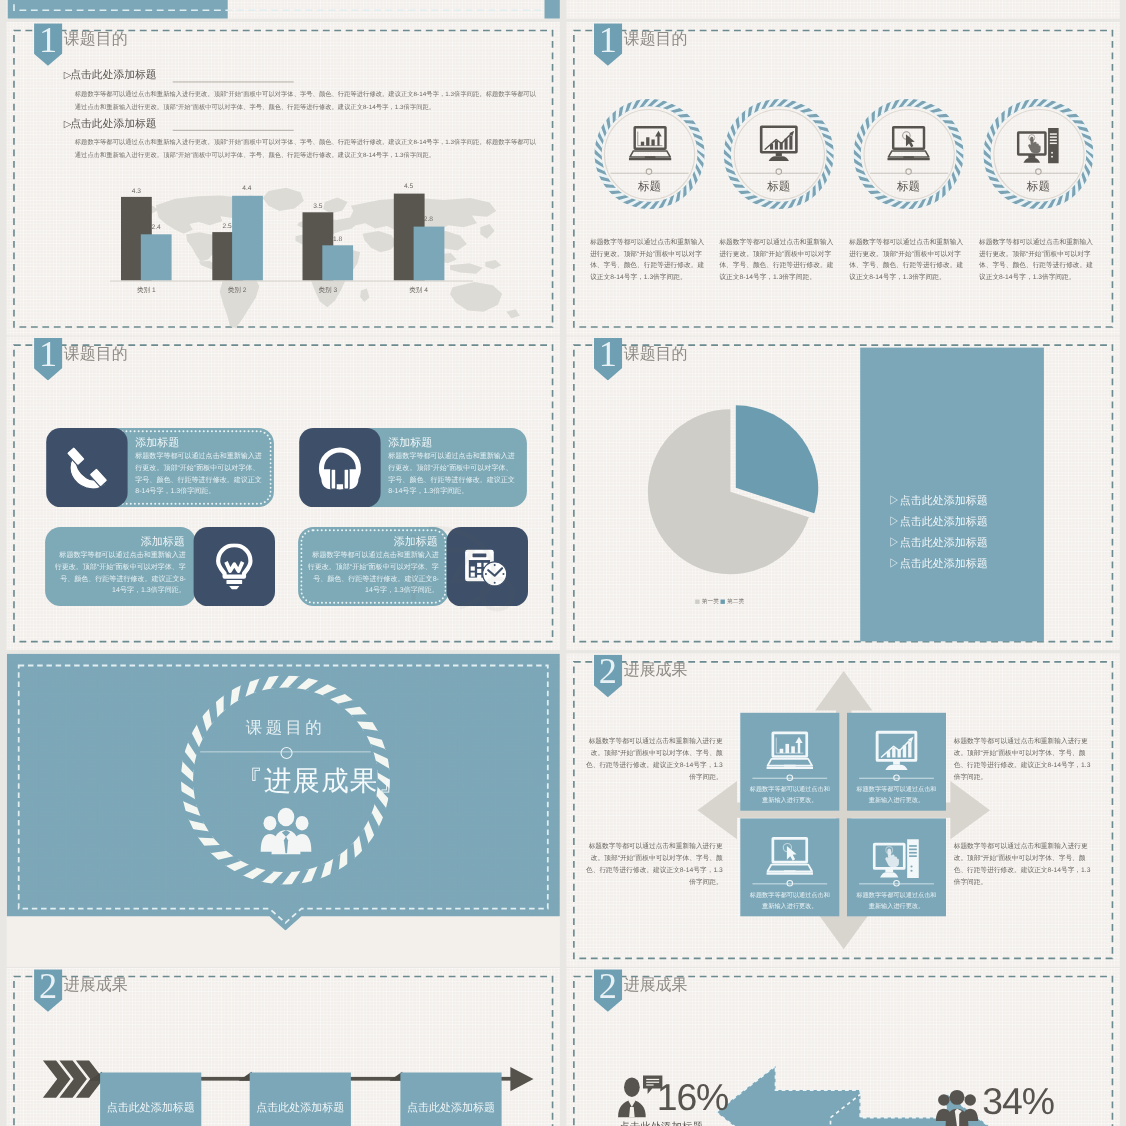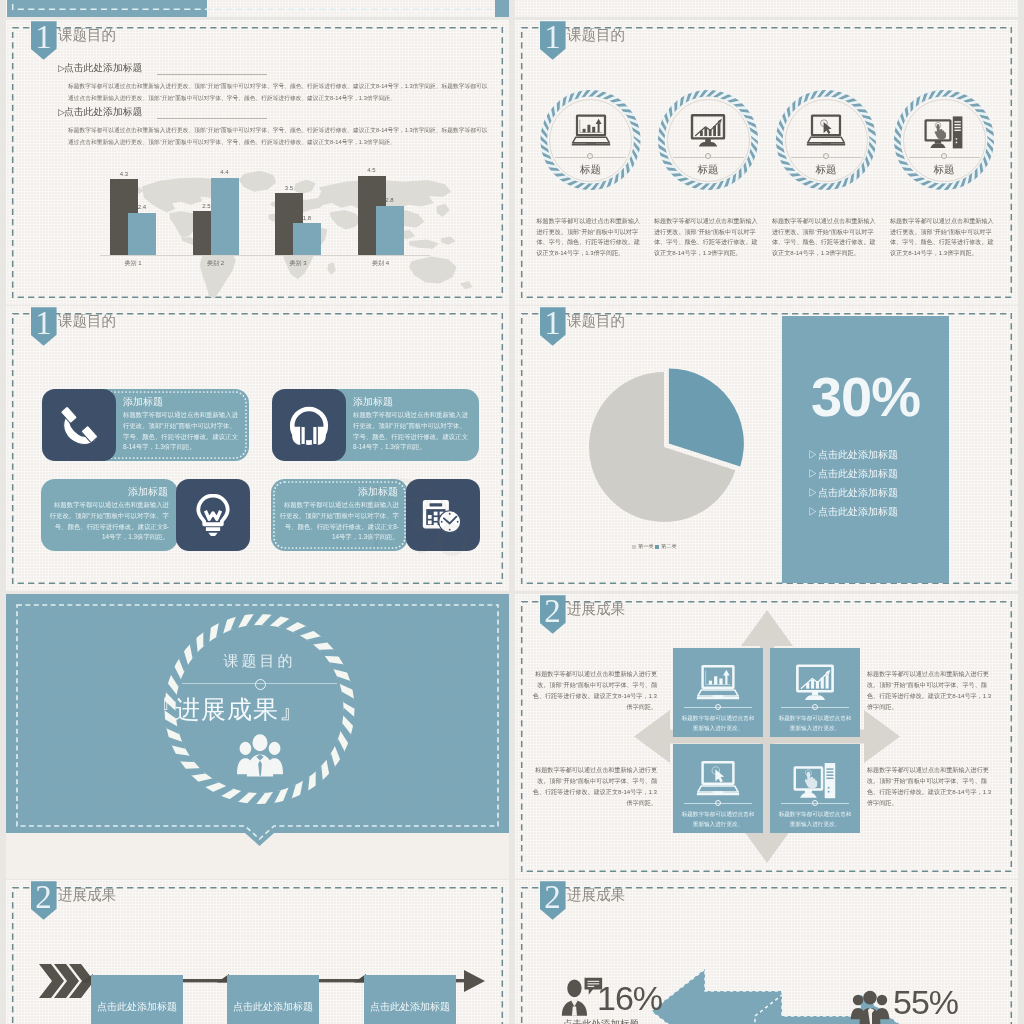--- a/index.html
+++ b/index.html
@@ -65,21 +65,21 @@
 
   
   .s4-panel{position:absolute;background:#7ba7b8;}
   .s4-big{position:absolute;color:#f1f6f8;font-weight:bold;letter-spacing:-1px;}
   .s4-b{position:absolute;color:#f2f7f9;font-family:"Liberation Serif",serif;font-size:10px;white-space:nowrap;}
   .s4-leg{position:absolute;font-size:5.2px;color:#6f6b65;white-space:nowrap;}
   .s4-swatch{display:inline-block;width:4px;height:4px;vertical-align:middle;margin-right:2px;}
 
   
   .s5-kicker{position:absolute;color:#e2eef1;text-align:center;}
-  .s5-title{position:absolute;color:#f4fafb;text-align:left;}
+  .s5-title{position:absolute;color:#f4fafb;text-align:right;}
   .s5-rule{position:absolute;height:1px;background:rgba(240,248,250,.55);}
   .s5-dot{position:absolute;border-radius:50%;border:1.2px solid #eaf4f6;}
 
   
   .tile{position:absolute;background:#7ba7b8;}
   .tile-cap{position:absolute;color:#eef5f7;font-size:5.6px;line-height:9.5px;text-align:center;}
   .tile-rule{position:absolute;height:1px;background:rgba(240,248,250,.65);}
   .tile-dot{position:absolute;border-radius:50%;border:1px solid #eef5f7;box-sizing:border-box;}
   .s6-txt{position:absolute;font-size:6.1px;line-height:11px;color:#6a6660;}
 
@@ -710,21 +710,20 @@
       </svg>
   <div class="badge" style="left:24.6px;top:1.3px">1</div>
   <div class="htitle" style="left:52px;top:6px;font-size:14.5px">课题目的</div>
   <div id="s4" style="position:absolute;left:0;top:0;width:503px;height:285px">
         <svg style="position:absolute;left:0;top:0;width:300px;height:280px" viewBox="0 0 300 280">
           <path d="M153.9 137.5 L153.9 62.5 A75 75 0 0 1 225.2 160.6 Z" fill="#6b9cb0"></path>
           <path d="M149.0 141.0 L220.3 164.2 A75 75 0 1 1 149.0 66.0 Z" fill="#cfcdc7"></path>
         </svg>
         <div class="s4-leg" style="left:117px;top:237px"><span><span class="s4-swatch" style="background:#cfcdc7"></span>第一类</span> <span><span class="s4-swatch" style="background:#6b9cb0"></span>第二类</span></div>
         <div class="s4-panel" style="left:267px;top:10px;width:167px;height:267px"></div>
-        <div class="s4-big" style="left:267px;top:63px;width:167px;text-align:center;font-size:56px;line-height:56px">30%</div>
         <div class="s4-b" style="left:293px;top:142px"><span>▷</span>点击此处添加标题</div>
         <div class="s4-b" style="left:293px;top:161px"><span>▷</span>点击此处添加标题</div>
         <div class="s4-b" style="left:293px;top:180px"><span>▷</span>点击此处添加标题</div>
         <div class="s4-b" style="left:293px;top:199px"><span>▷</span>点击此处添加标题</div>
       </div>
 </div>
 
 <div class="slide" style="left:6px;top:594px;width:503px;height:285px">
   <div id="s5" style="position:absolute;left:0;top:0;width:503px;height:285px">
         <div class="paper teal" style="clip-path:polygon(0 0,503px 0,503px 239px,268px 239px,253.5px 252px,239px 239px,0 239px)"></div>
@@ -983,21 +982,21 @@
         <svg viewBox="0 0 100 100" style="position:absolute;left:335px;top:108px;width:40px;height:40px">
     <circle cx="20" cy="30" r="13" fill="#57544f"></circle>
     <path d="M2 78 C2 58 10 50 20 50 C30 50 38 58 38 78 Z" fill="#57544f"></path>
     <circle cx="80" cy="30" r="13" fill="#57544f"></circle>
     <path d="M62 78 C62 58 70 50 80 50 C90 50 98 58 98 78 Z" fill="#57544f"></path>
     <circle cx="50" cy="24" r="17" fill="#57544f"></circle>
     <path d="M24 90 C24 62 35 50 50 50 C65 50 76 62 76 90 Z" fill="#57544f"></path>
     <path d="M52 66 L50 50 L61 55 Z" fill="#f3efeb"></path>
     <path d="M50 50 L45 55 L50 90 L55 90 L55 57 Z" fill="#f3efeb"></path>
         </svg>
-        <div class="pct" style="left:378px;top:103px;font-size:34px;letter-spacing:-1px">55%</div>
+        <div class="pct" style="left:378px;top:103px;font-size:34px;letter-spacing:-1px">34%</div>
       </div>
 </div>
 
 <svg viewBox="0 0 120 100" style="position:absolute;left:360px;top:466px;width:120px;height:100px;opacity:.055">
   <g fill="none" stroke="#5a5850" stroke-width="4">
     <path d="M16 20 L16 80"></path>
     <path d="M30 14 C60 14 78 24 86 42 C94 60 84 80 58 86"></path>
     <path d="M44 34 L70 34 L52 62 L78 62"></path>
     <circle cx="92" cy="74" r="14"></circle>
   </g>

